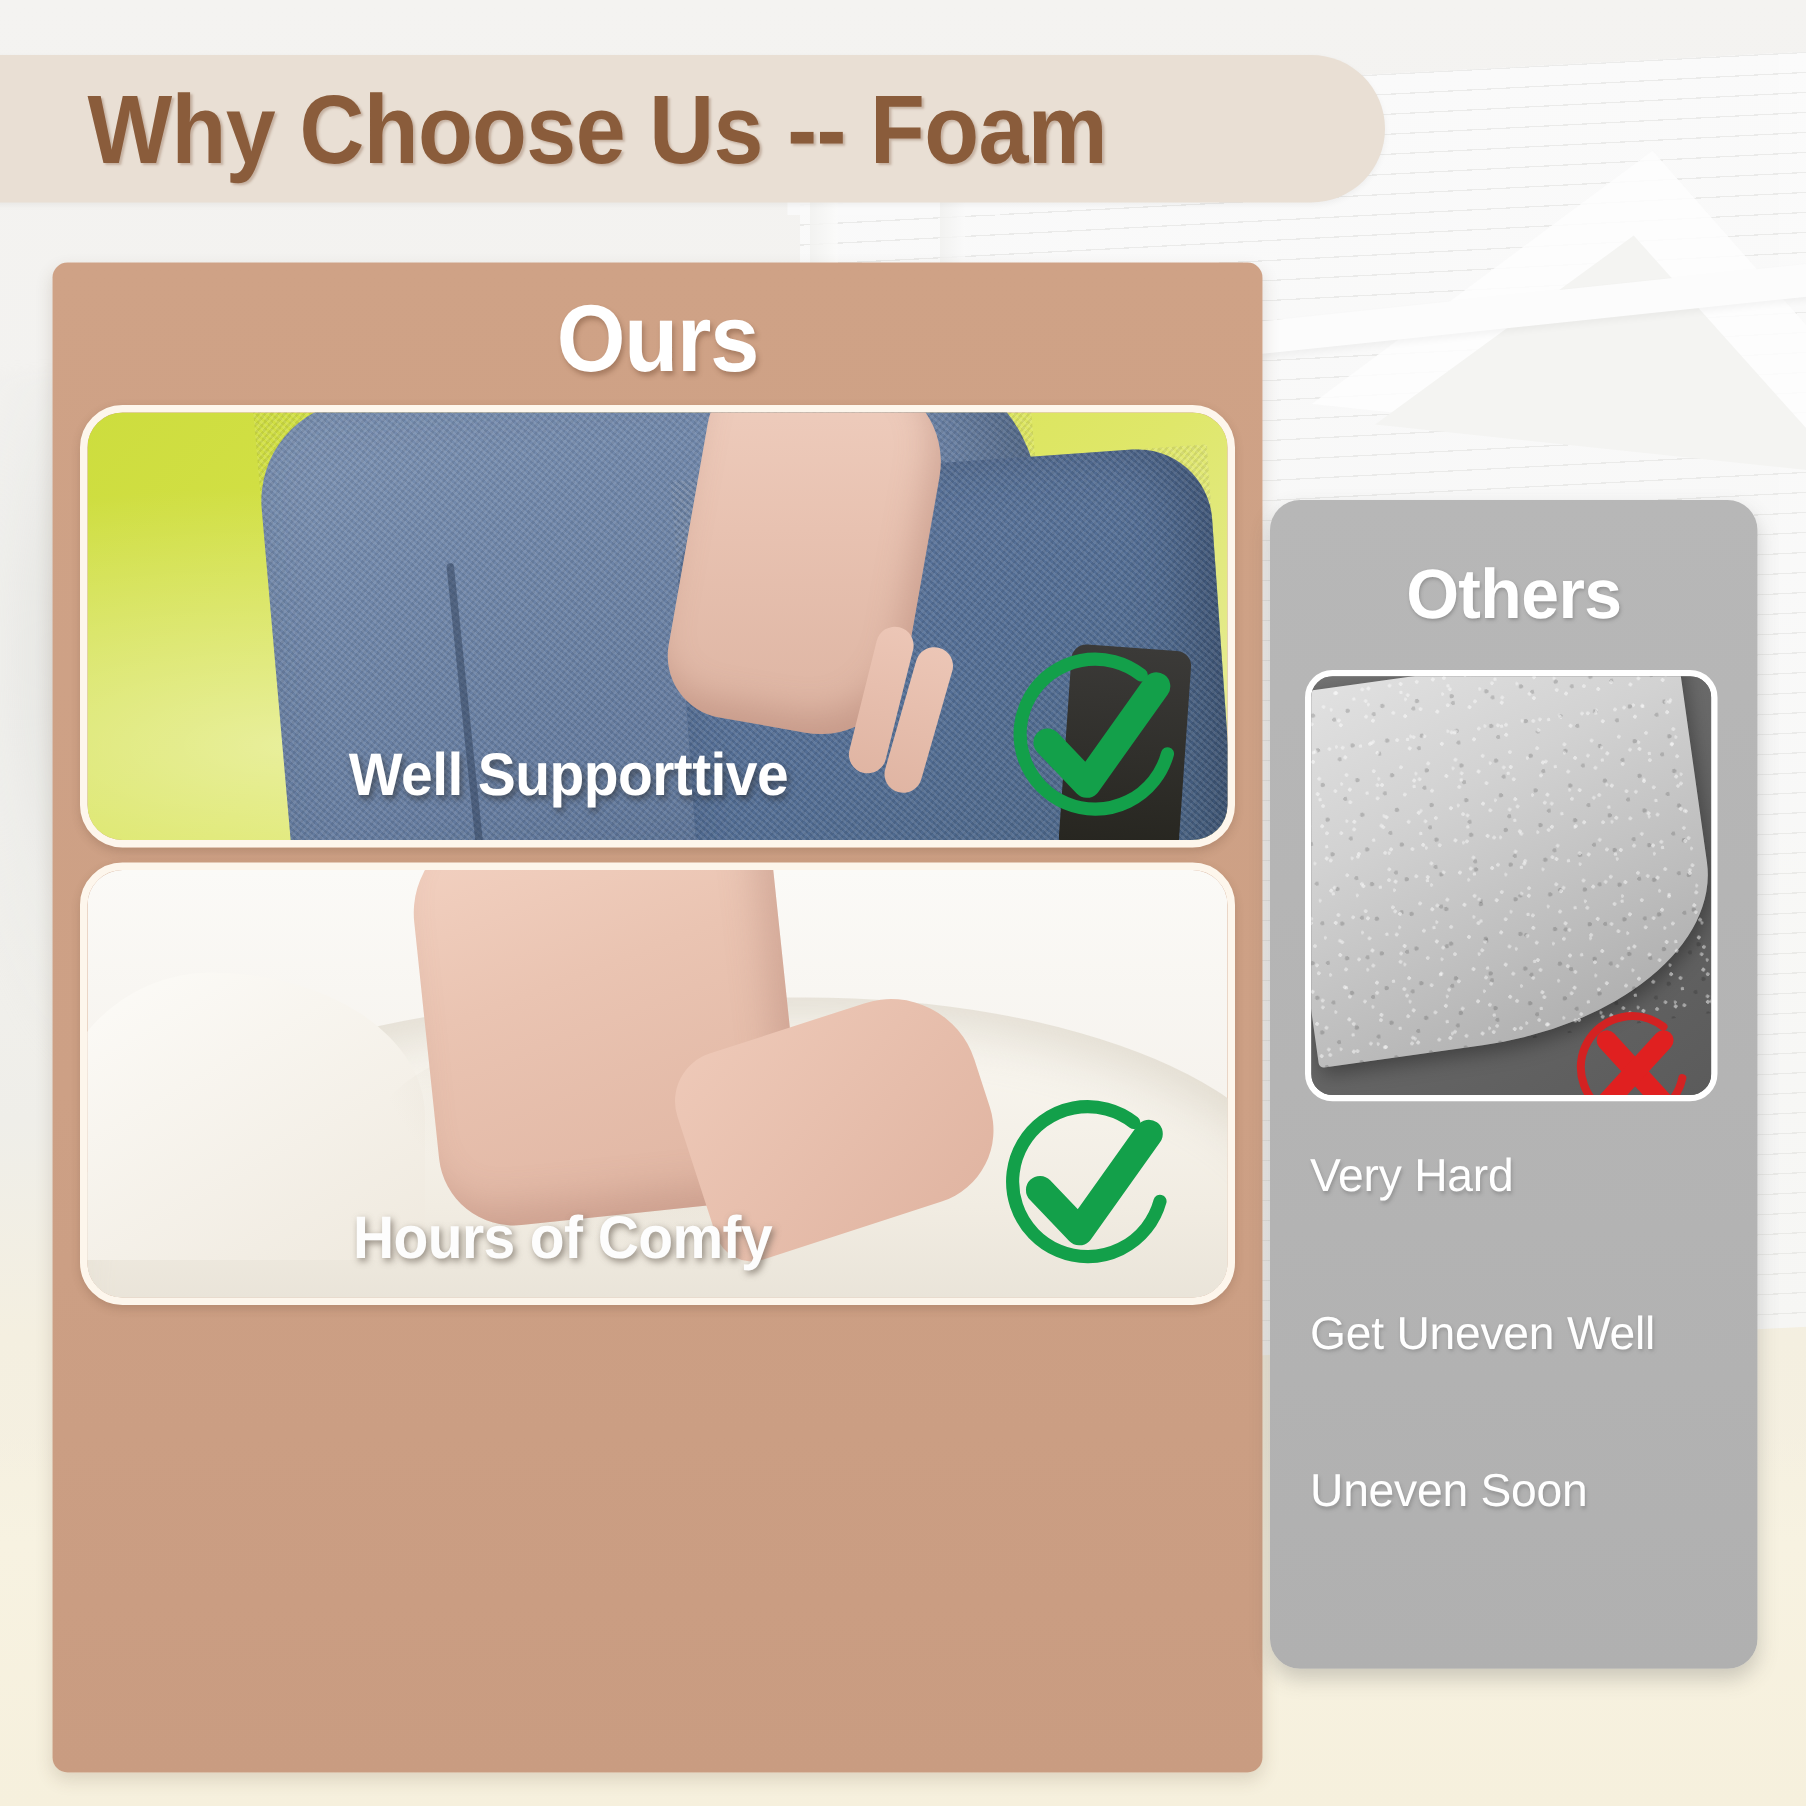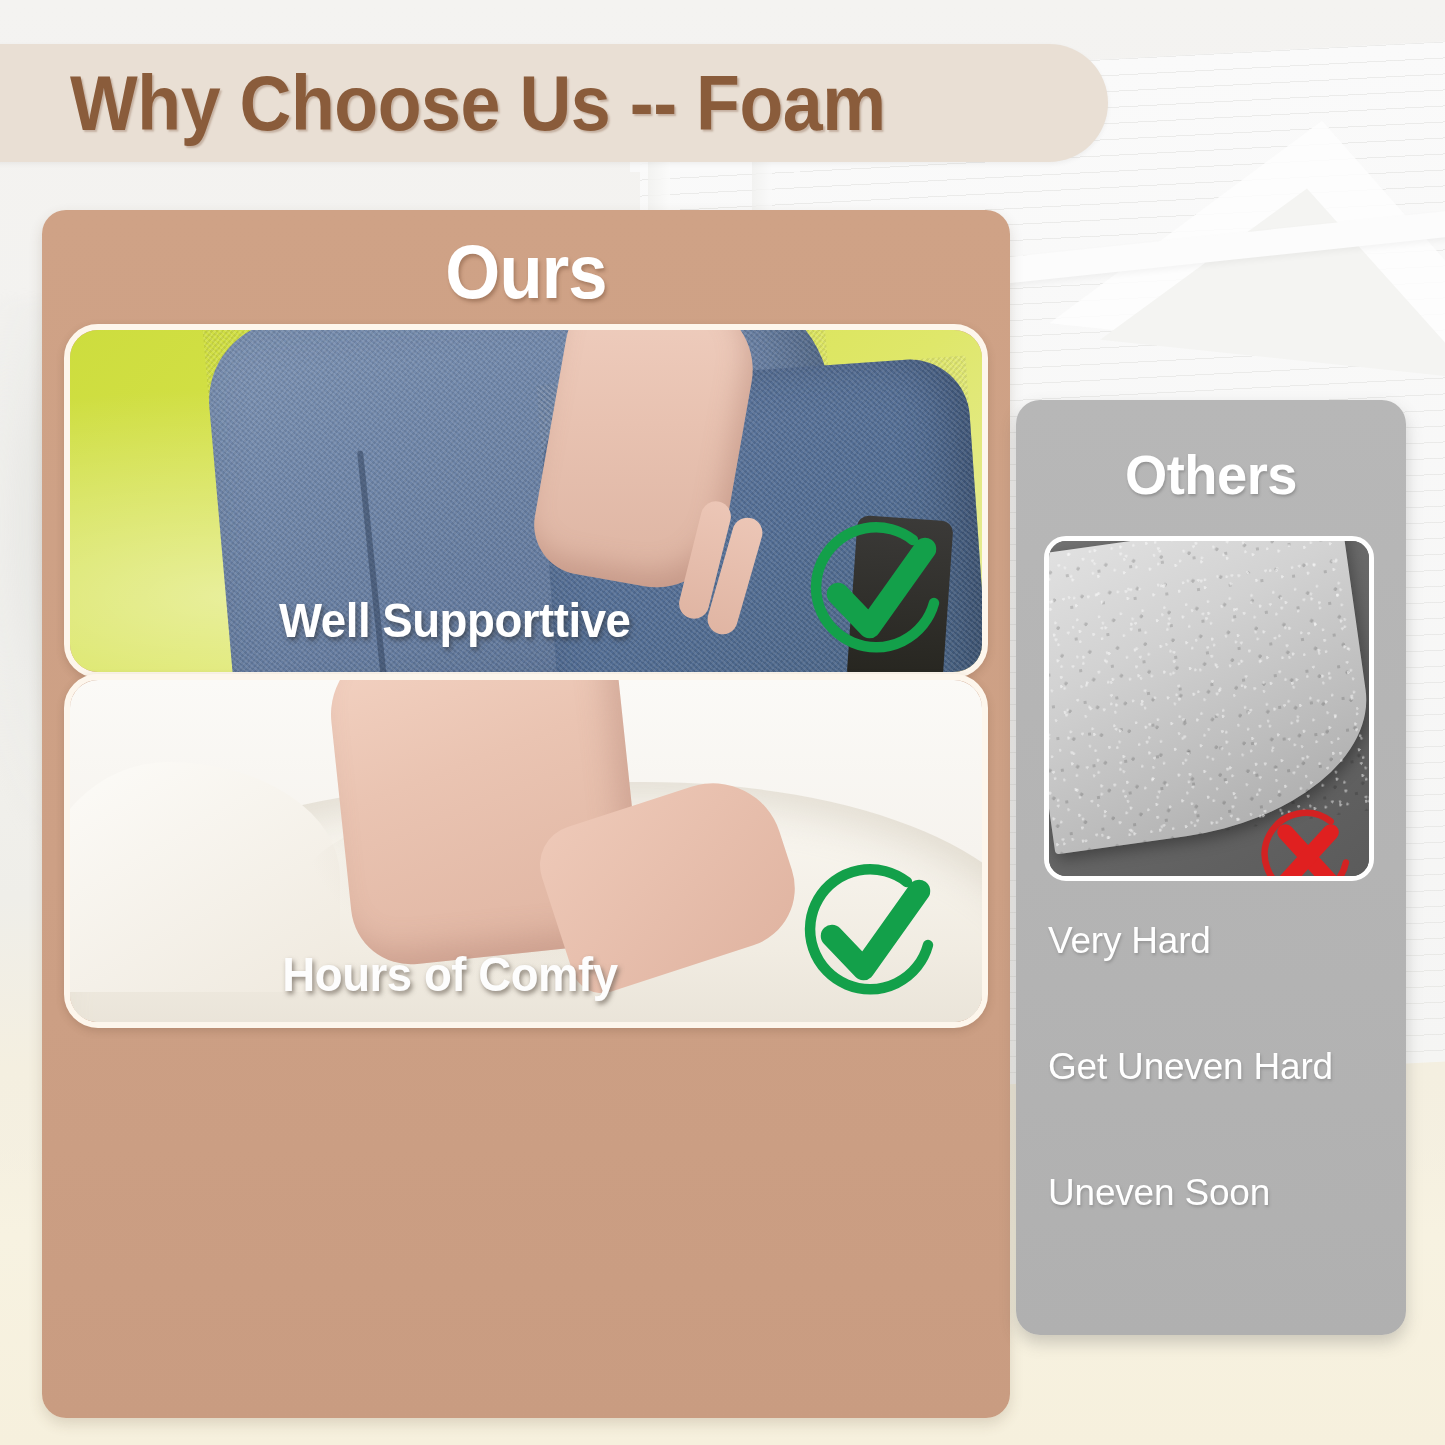--- a/index.html
+++ b/index.html
@@ -133,21 +133,21 @@
     text-shadow: 2px 2px 2px rgba(120,80,55,0.32);
     white-space: nowrap;
   }
 
   
   .ours-panel {
     position: absolute;
     left: 42px; top: 210px;
     width: 968px; height: 1208px;
     background: linear-gradient(180deg, #cfa286 0%, #cda085 55%, #c99c81 100%);
-    border-radius: 24px;
+    border-radius: 12px;
     box-shadow: 0 6px 14px rgba(90,60,40,0.16);
   }
   .ours-title {
     position: absolute;
     left: 0; right: 0; top: 18px;
     text-align: center;
     color: #ffffff;
     font-weight: bold;
     font-size: 76px;
     letter-spacing: -1px;
@@ -161,21 +161,21 @@
     width: 924px;
     height: 354px;
     border-radius: 34px;
     border: 6px solid #fdf6ec;
     box-sizing: border-box;
     overflow: hidden;
     box-shadow: 0 3px 8px rgba(90,60,40,0.2);
     padding-left: 32px;
   }
   .card-1 { top: 114px; }
-  .card-2 { top: 464px; }
+  .card-2 { top: 480px; }
   .card-3 { top: 862px; height: 336px; }
 
   
   .c1-bg {
     position: absolute; inset: 0;
     background: linear-gradient(135deg, #cddd3e 0%, #d6e24a 35%, #dfe76a 70%, #e7ecA0 100%);
   }
   .c1-bg::after {
     content: "";
     position: absolute; inset: 0;
@@ -513,18 +513,18 @@
         <svg viewBox="0 0 100 100" width="108" height="108" aria-hidden="true">
           <path d="M72 18 A38 38 0 1 0 86 56" fill="none" stroke="#d32222" stroke-width="6" stroke-linecap="round"></path>
           <path d="M30 28 L72 74" fill="none" stroke="#e02020" stroke-width="15" stroke-linecap="round"></path>
           <path d="M72 28 L30 74" fill="none" stroke="#e02020" stroke-width="15" stroke-linecap="round"></path>
         </svg>
       </div>
     </div>
 
     <div class="others-list">
       <div class="others-item">Very Hard</div>
-      <div class="others-item">Get Uneven Hard</div>
+      <div class="others-item">Get Uneven Well</div>
       <div class="others-item">Uneven Soon</div>
     </div>
   </div>
 
 </div>
 
 </body></html>

